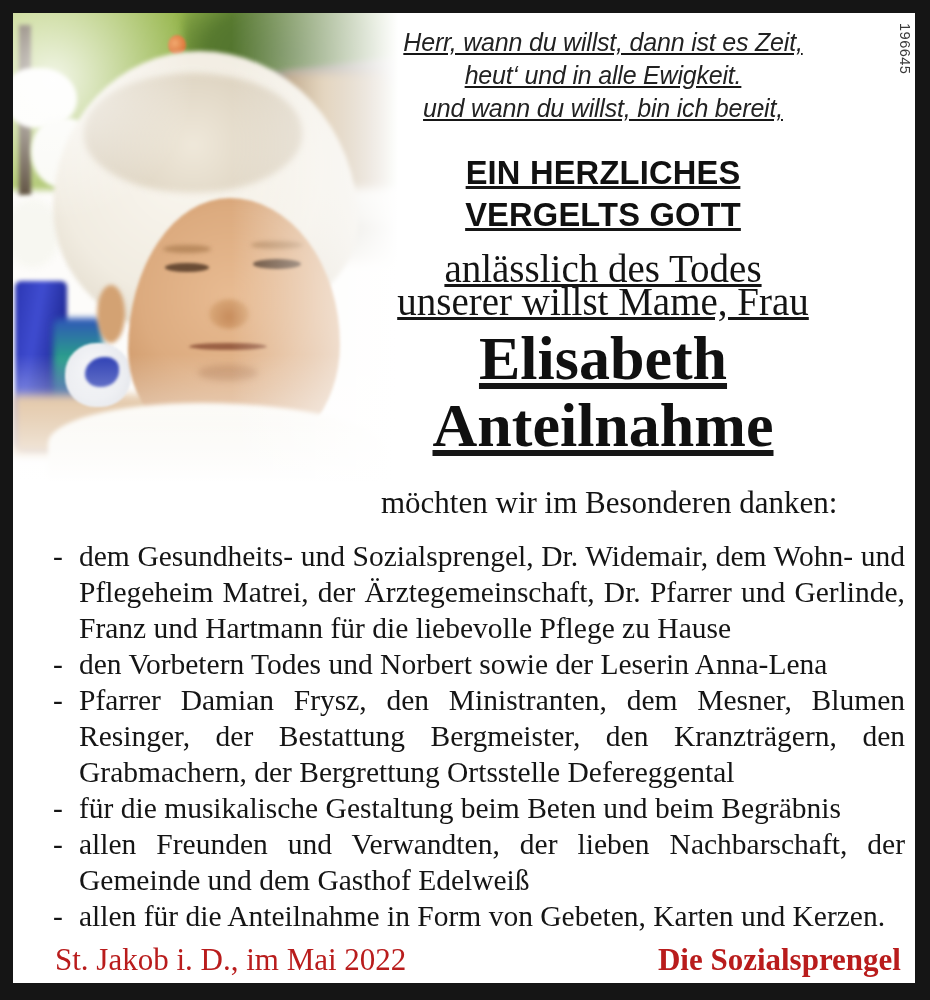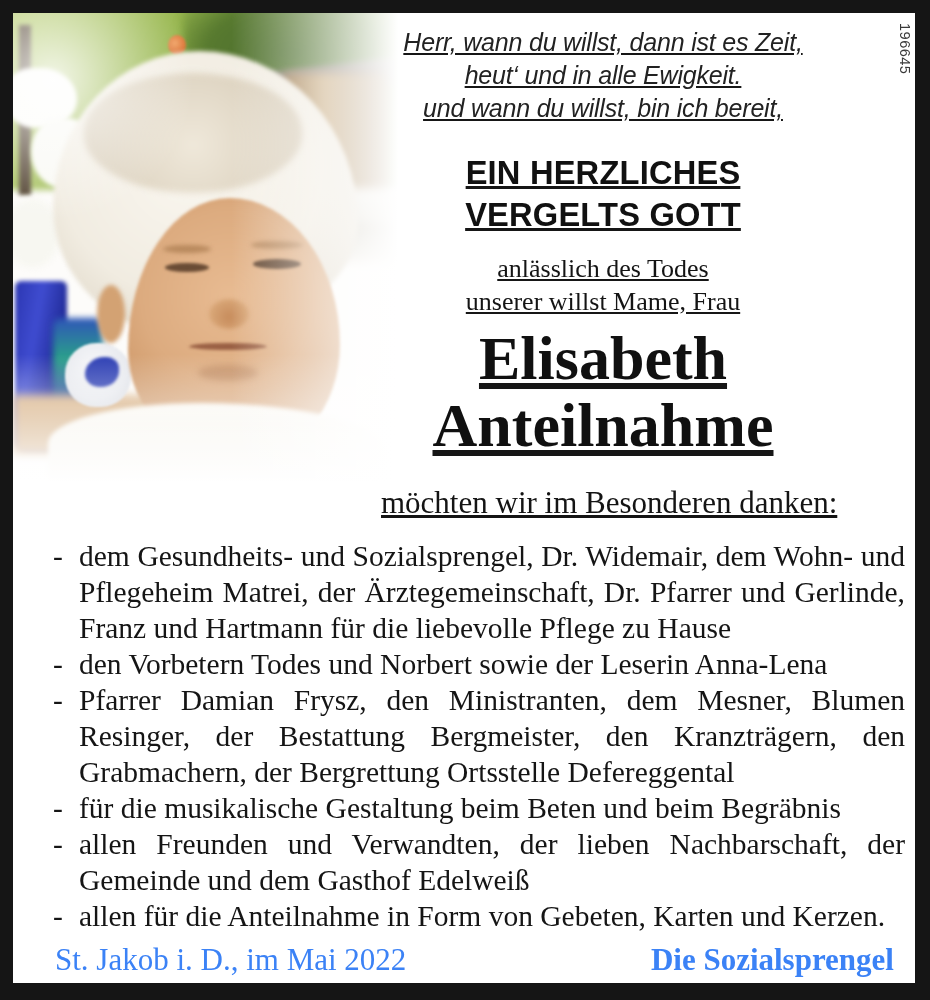--- a/index.html
+++ b/index.html
@@ -102,33 +102,33 @@
     font-family:"Liberation Sans", sans-serif;
     font-size:14.5px;letter-spacing:.5px;color:#3a3a3a;
   }
   
   .right-col{position:absolute;left:372px;top:13px;width:436px;text-align:center;text-decoration:underline;}
   .quote{font-family:"Liberation Sans", sans-serif;font-style:italic;
     font-size:25px;line-height:33px;color:#222;letter-spacing:-.2px;}
   .headline{margin-top:26px;font-family:"Liberation Sans", sans-serif;font-weight:700;
     font-size:34px;line-height:42px;color:#111;letter-spacing:.2px;
     transform:scaleX(.96);transform-origin:center;}
-  .intro{margin-top:17px;font-size:26px;line-height:33px;color:#141414;}
+  .intro{margin-top:17px;font-size:39px;line-height:33px;color:#141414;}
   .deceased-name{margin-top:7px;font-weight:700;font-size:62px;line-height:67px;color:#101010;}
-  .thanks-intro{position:absolute;left:368px;top:472px;font-size:31px;color:#141414;white-space:nowrap;text-decoration:underline;}
+  .thanks-intro{position:absolute;left:368px;top:472px;font-size:31px;color:#141414;white-space:nowrap;}
   
   .thanks-list{position:absolute;left:40px;right:10px;top:525px;
     font-size:29.5px;line-height:36px;color:#151515;}
   .li{display:flex;}
   .dash{flex:none;width:26px;}
   .txt{flex:1;text-align:justify;}
   
-  .footer{position:absolute;left:42px;right:21px;top:929px;
+  .footer{position:absolute;left:42px;right:14px;top:929px;
     display:flex;justify-content:space-between;align-items:flex-end;
-    font-size:31px;color:#3b82f6;}
+    font-size:31px;color:#b91c1c;}
   .signature{font-weight:700;}
 </style>
 </head>
 <body>
 
 <div class="page">
 
   <div class="photo">
     <div class="ph-grass"></div>
     <div class="ph-trees"></div>

